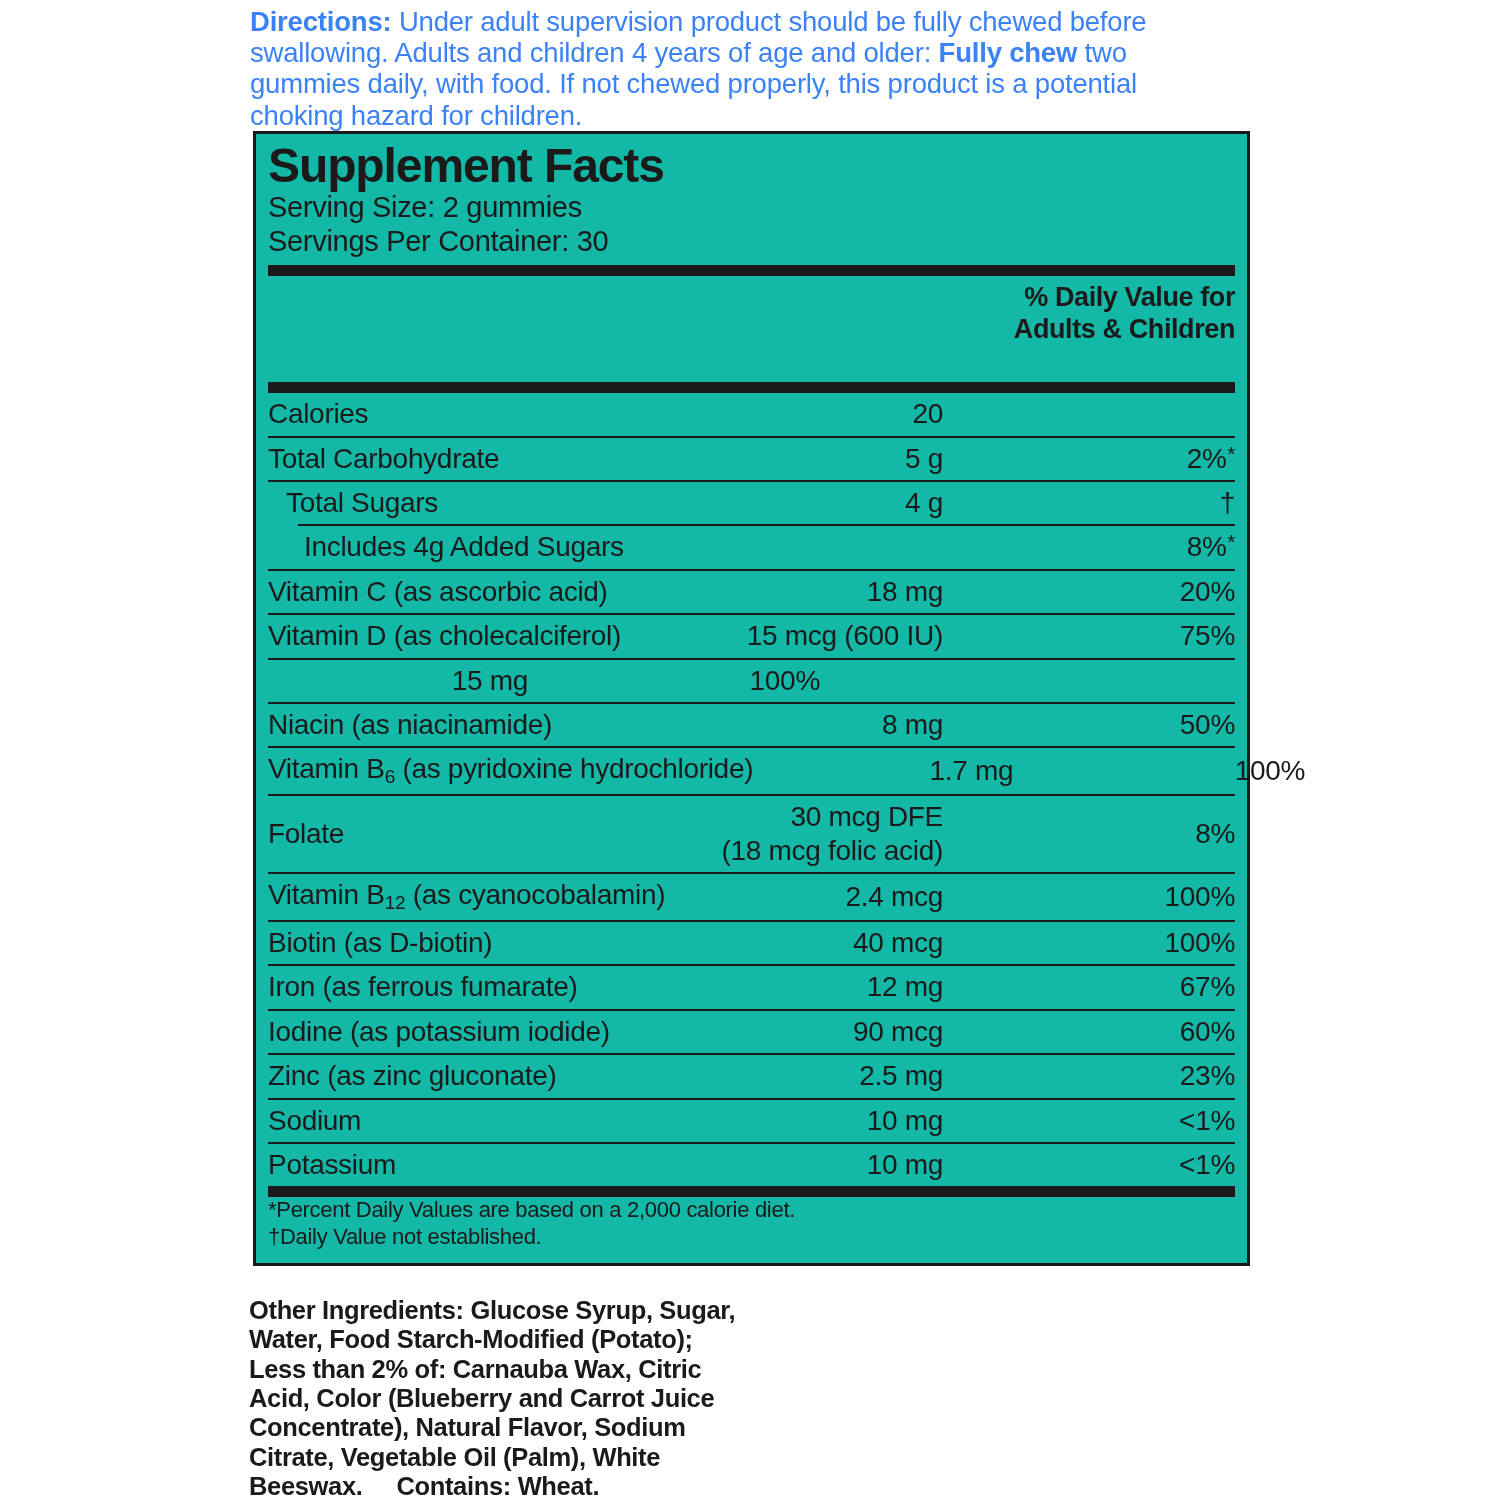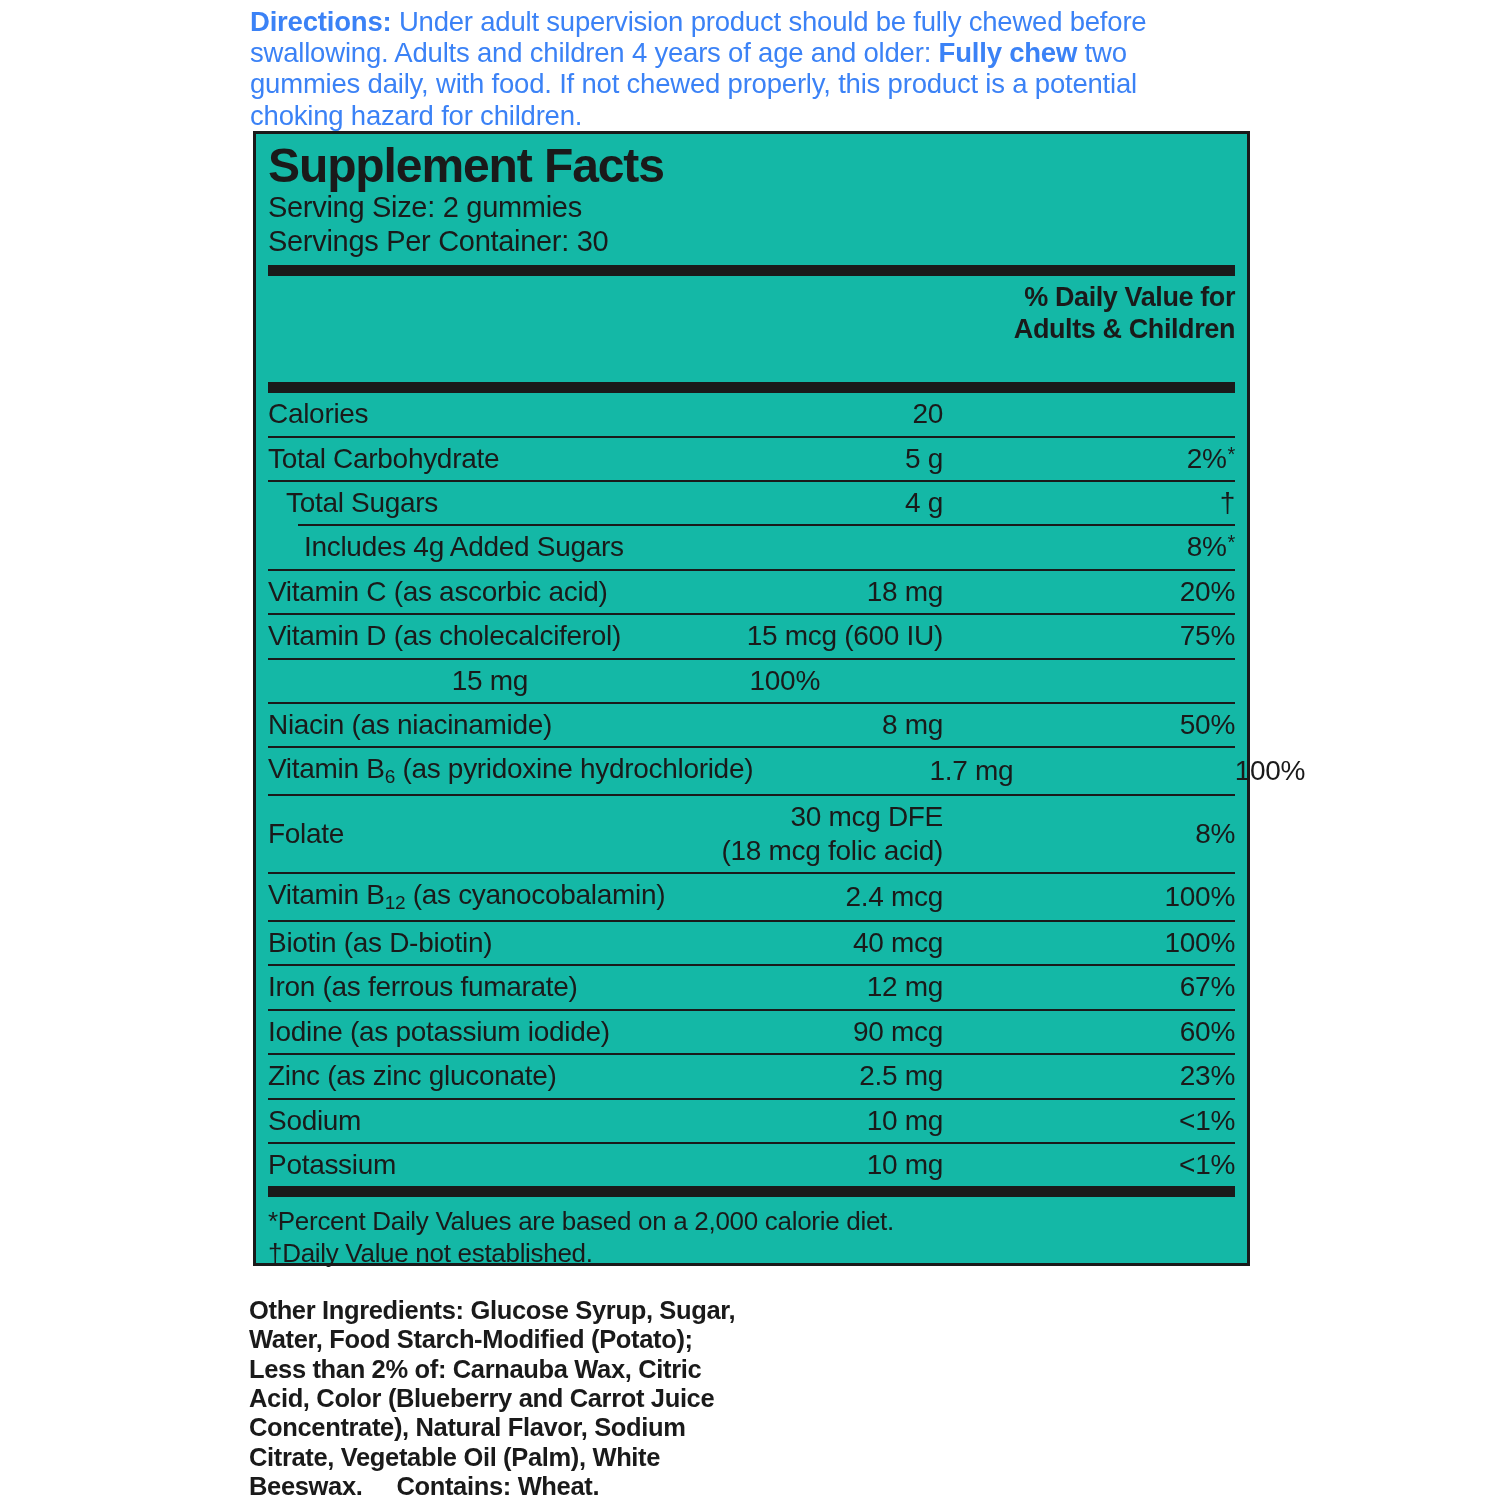--- a/index.html
+++ b/index.html
@@ -141,24 +141,23 @@
     margin-left: 1px;
   }
   .dagger { font-size: 28px; }
   .sub-num {
     font-size: 19px;
     vertical-align: -5px;
   }
 
   
   .footnotes {
-    font-size: 26px;
+    font-size: 22px;
     line-height: 1.2;
     letter-spacing: -0.3px;
-    padding-top: 9px;
   }
   .footnotes div { white-space: nowrap; }
 
   
   .other {
     position: absolute;
     left: 249px;
     top: 1296px;
     width: 500px;
     font-size: 25.5px;

